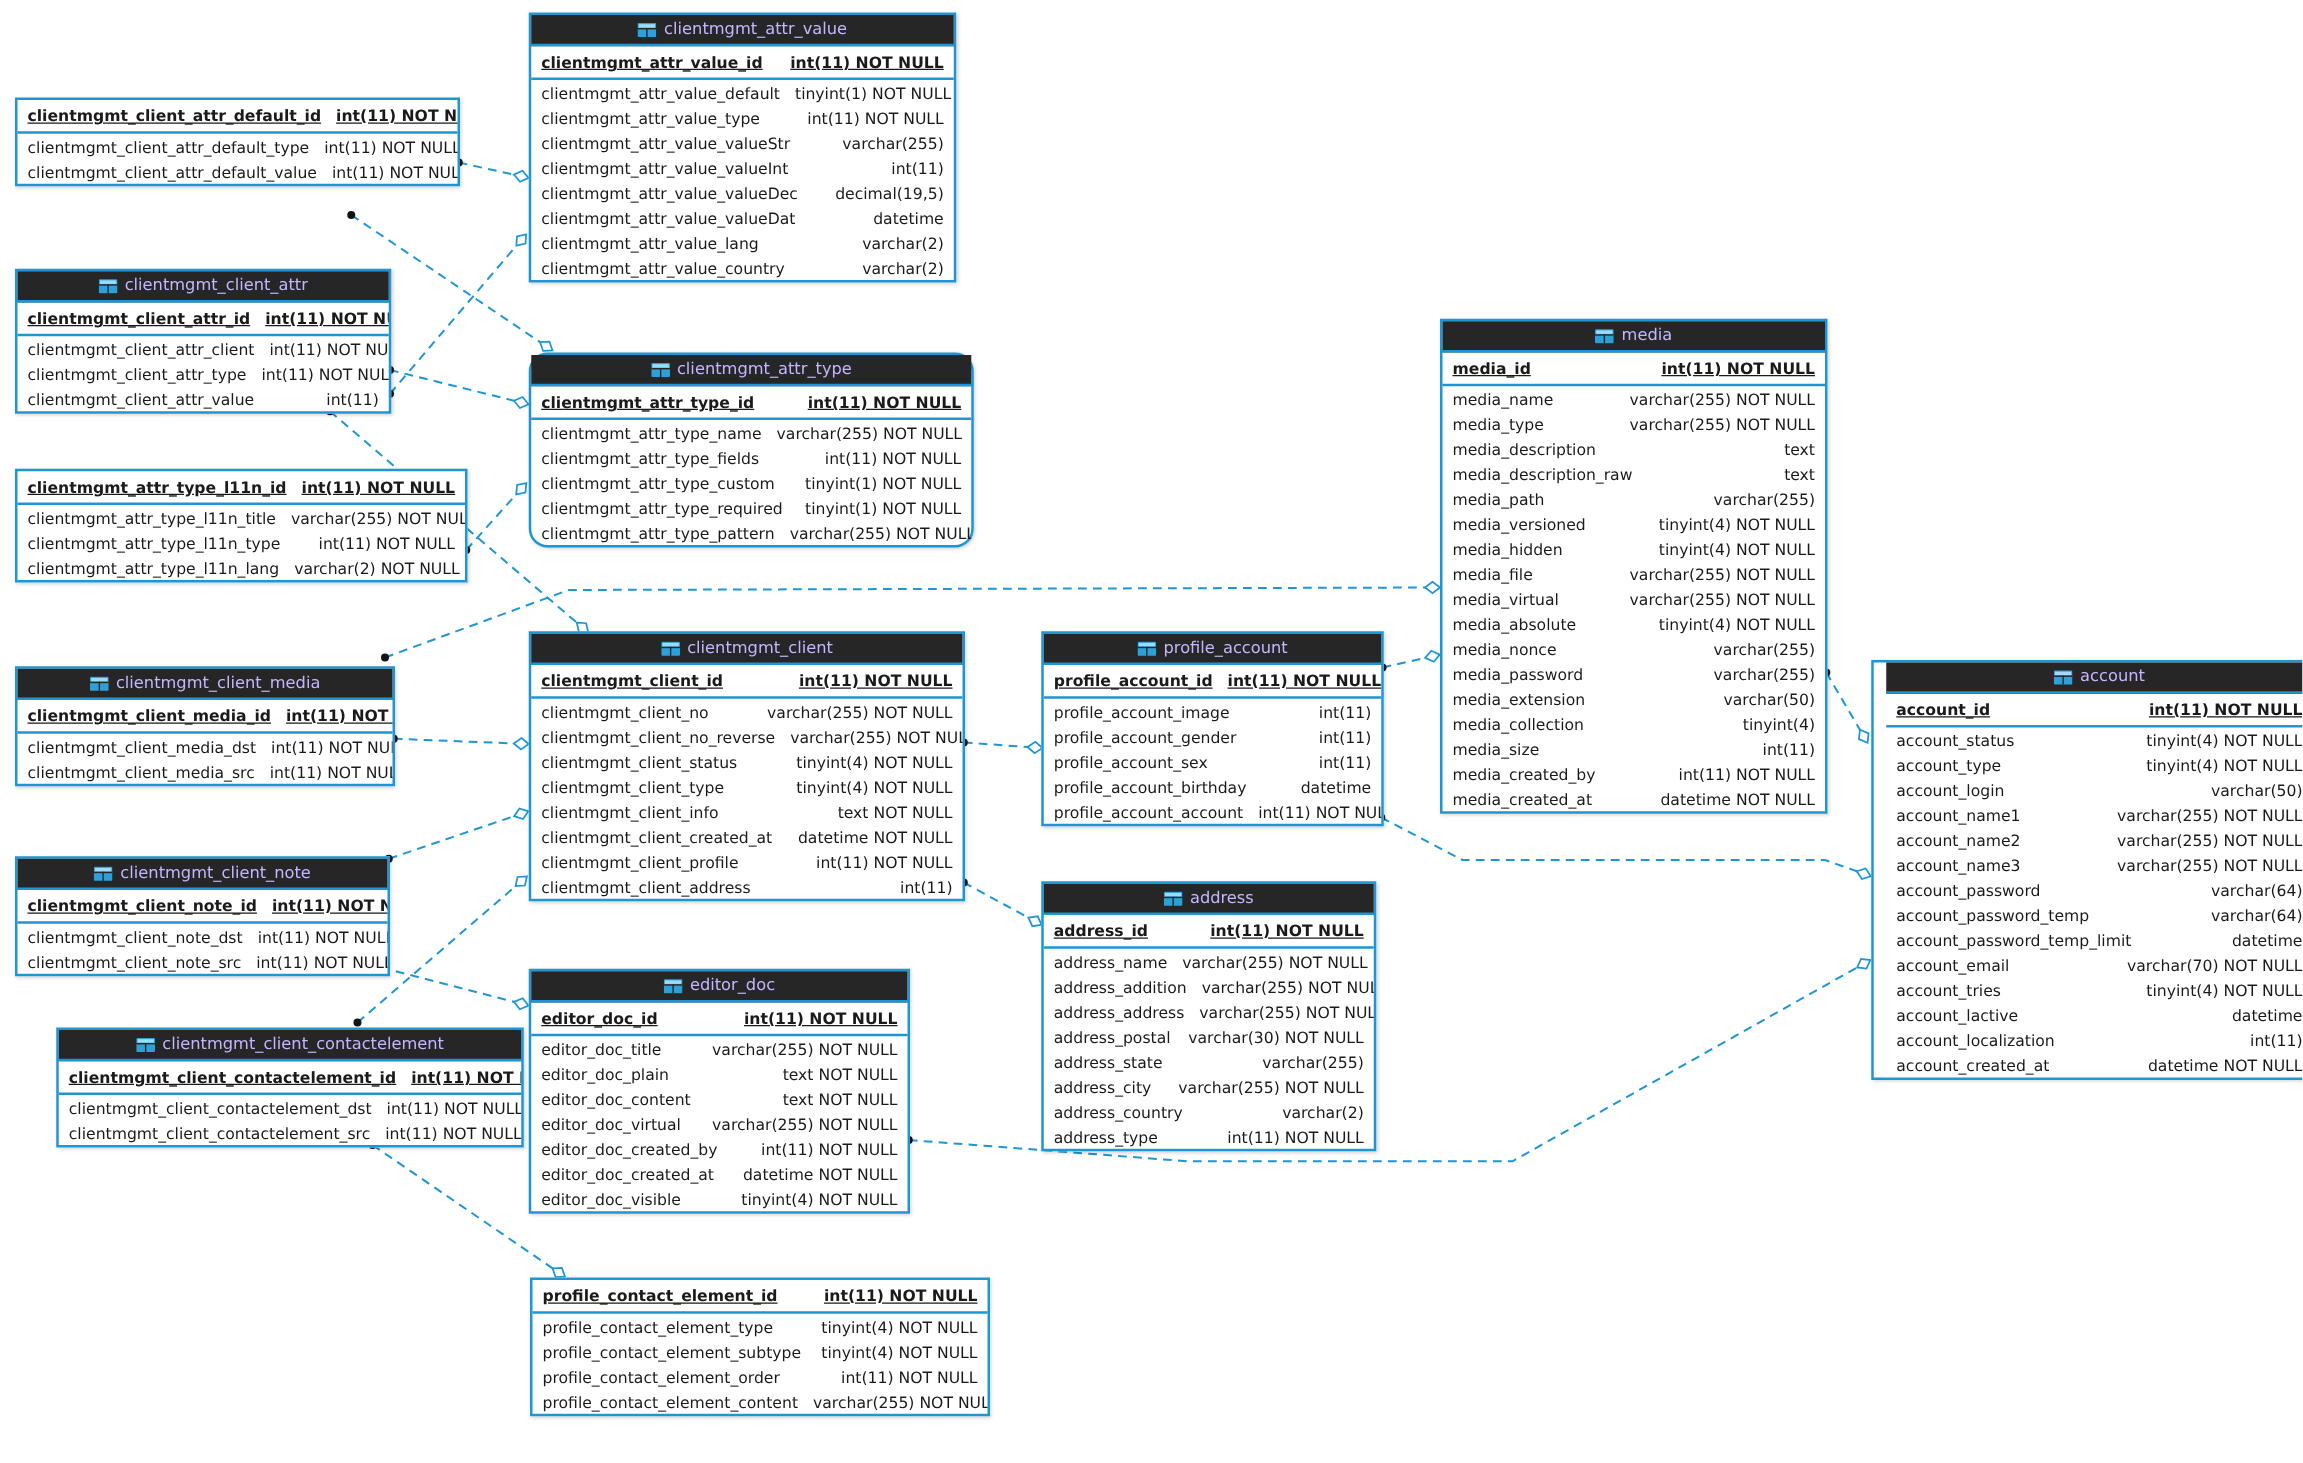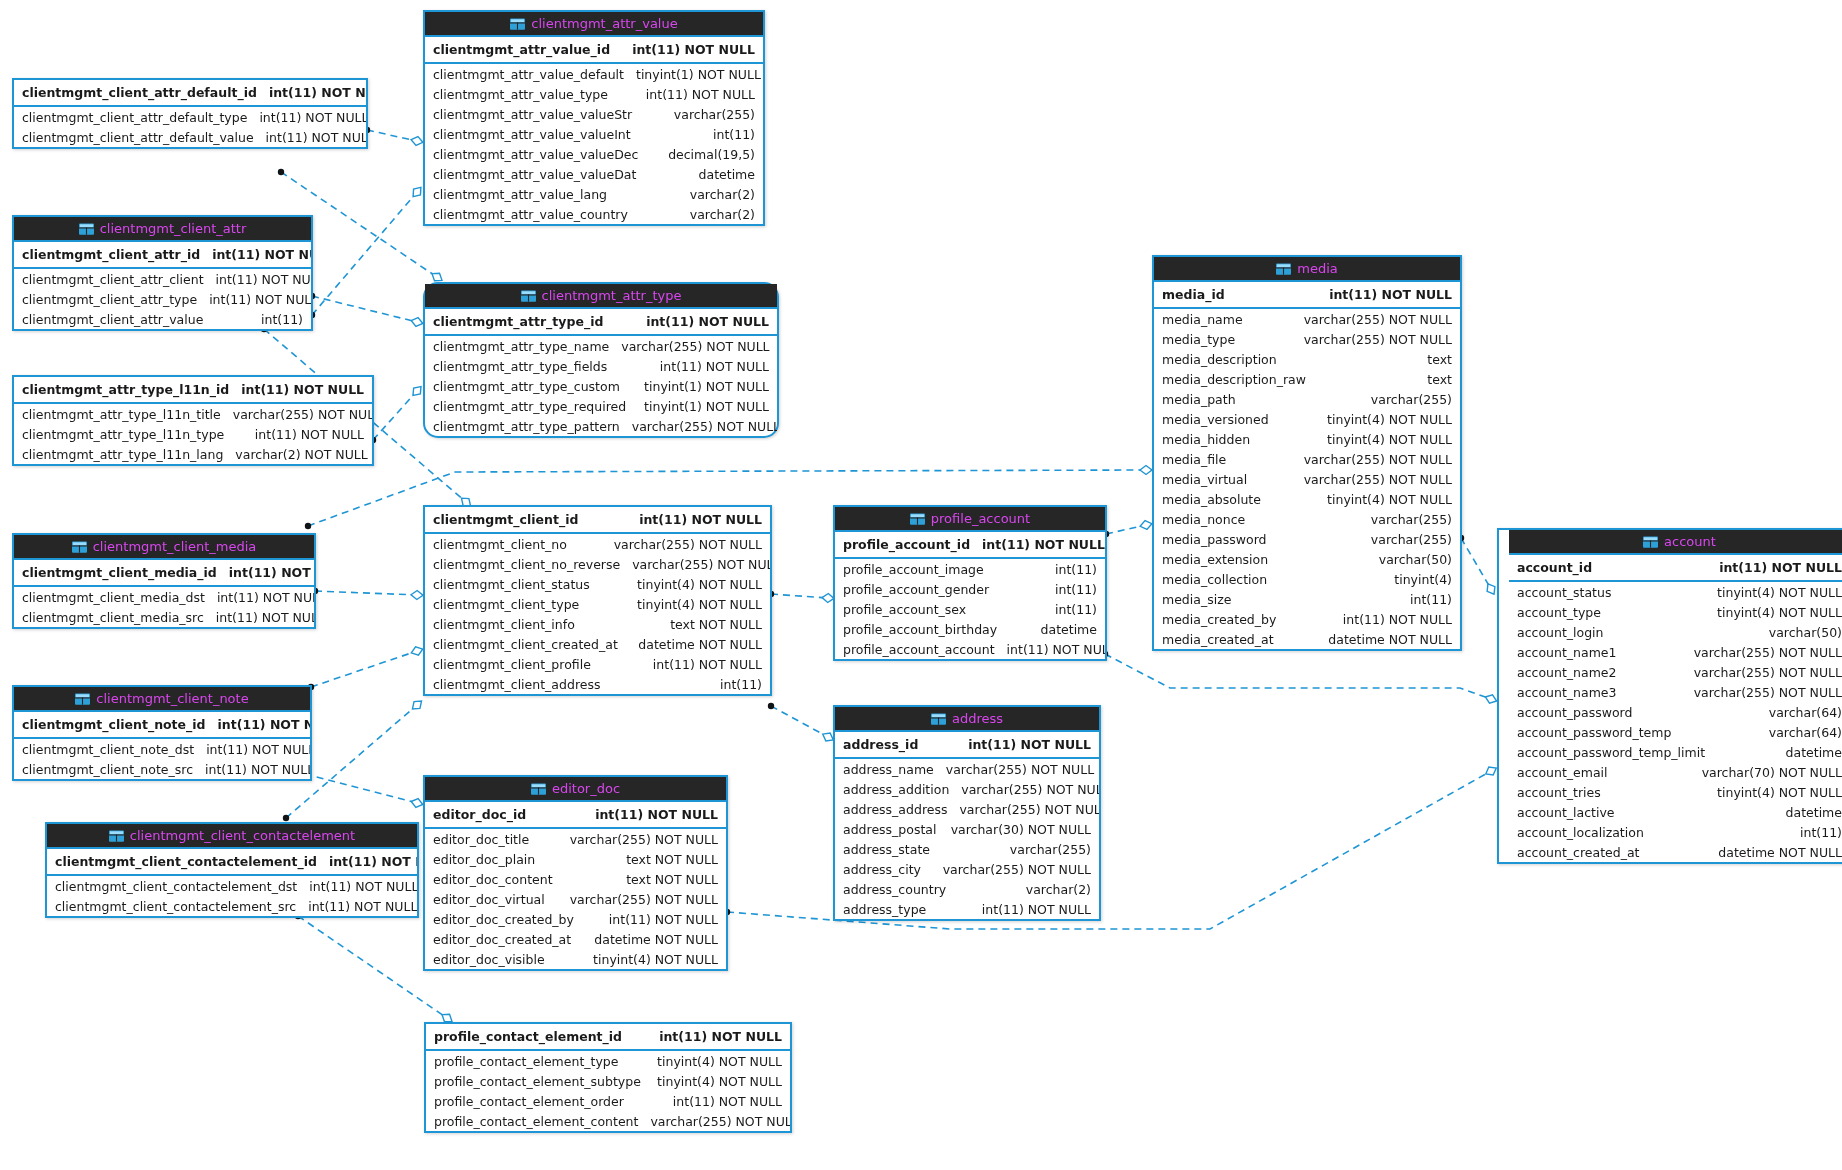--- a/index.html
+++ b/index.html
@@ -9,31 +9,31 @@
   }
   html,body{margin:0;padding:0;background:#fff;}
   body{font-family:"DejaVu Sans","Liberation Sans",sans-serif;color:var(--ink);}
   #canvas{position:relative;width:1842px;height:1170px;background:#fff;overflow:hidden;}
   #connector-layer{position:absolute;left:0;top:0;width:1842px;height:1170px;}
   .tbl{
     position:absolute;background:#fff;border:2px solid var(--accent);
     box-shadow:1px 1px 3px rgba(0,0,0,.18);
   }
   .hdr{
-    background:var(--header-bg);color:#d946ef;height:23px;
+    background:var(--header-bg);color:#c4b5fd;height:23px;
     display:flex;align-items:center;justify-content:center;gap:6px;
     font-size:13px;border-bottom:2px solid var(--accent);
     white-space:nowrap;overflow:hidden;
   }
   .icon{display:inline-flex;flex:0 0 auto;}
   .pkrow,.frow{
     display:flex;justify-content:space-between;align-items:center;
     padding:0 8px;font-size:12.5px;white-space:nowrap;overflow:hidden;
   }
-  .pkrow{height:25px;font-weight:bold;border-bottom:2px solid var(--accent);}
+  .pkrow{height:25px;font-weight:bold;border-bottom:2px solid var(--accent);text-decoration:underline;}
   .frow{height:20px;}
   .ftype{margin-left:12px;}
   .rel{stroke:var(--accent);stroke-width:1.6;fill:none;stroke-dasharray:7 5;}
   .rel-dot{fill:#101417;stroke:none;}
   .rel-diamond{fill:#ffffff;stroke:var(--accent);stroke-width:1.4;}
 </style>
 </head>
 <body>
 
 <div id="canvas">
@@ -310,20 +310,31 @@
         <div class="frow">
           <span class="fname">clientmgmt_attr_type_required</span>
           <span class="ftype">tinyint(1) NOT NULL</span>
         </div>
         <div class="frow">
           <span class="fname">clientmgmt_attr_type_pattern</span>
           <span class="ftype">varchar(255) NOT NULL</span>
         </div>
       </div>
       <div class="tbl" style="left: 423px; top: 505px; width: 345px;">
+        <div class="hdr">
+          <span class="icon">
+            <svg width="15" height="12" viewBox="0 0 16 12">
+              <rect x="0" y="0" width="16" height="12" rx="1" fill="#2da0d8"></rect>
+              <rect x="1" y="1" width="14" height="3" fill="#9bdbfb"></rect>
+              <rect x="0" y="4.3" width="16" height="1.2" fill="#262626"></rect>
+              <rect x="7.4" y="4.3" width="1.2" height="7.7" fill="#262626"></rect>
+            </svg>
+          </span>
+          <span>clientmgmt_client</span>
+        </div>
         <div class="pkrow">
           <span class="fname">clientmgmt_client_id</span>
           <span class="ftype">int(11) NOT NULL</span>
         </div>
         <div class="frow">
           <span class="fname">clientmgmt_client_no</span>
           <span class="ftype">varchar(255) NOT NULL</span>
         </div>
         <div class="frow">
           <span class="fname">clientmgmt_client_no_reverse</span>

